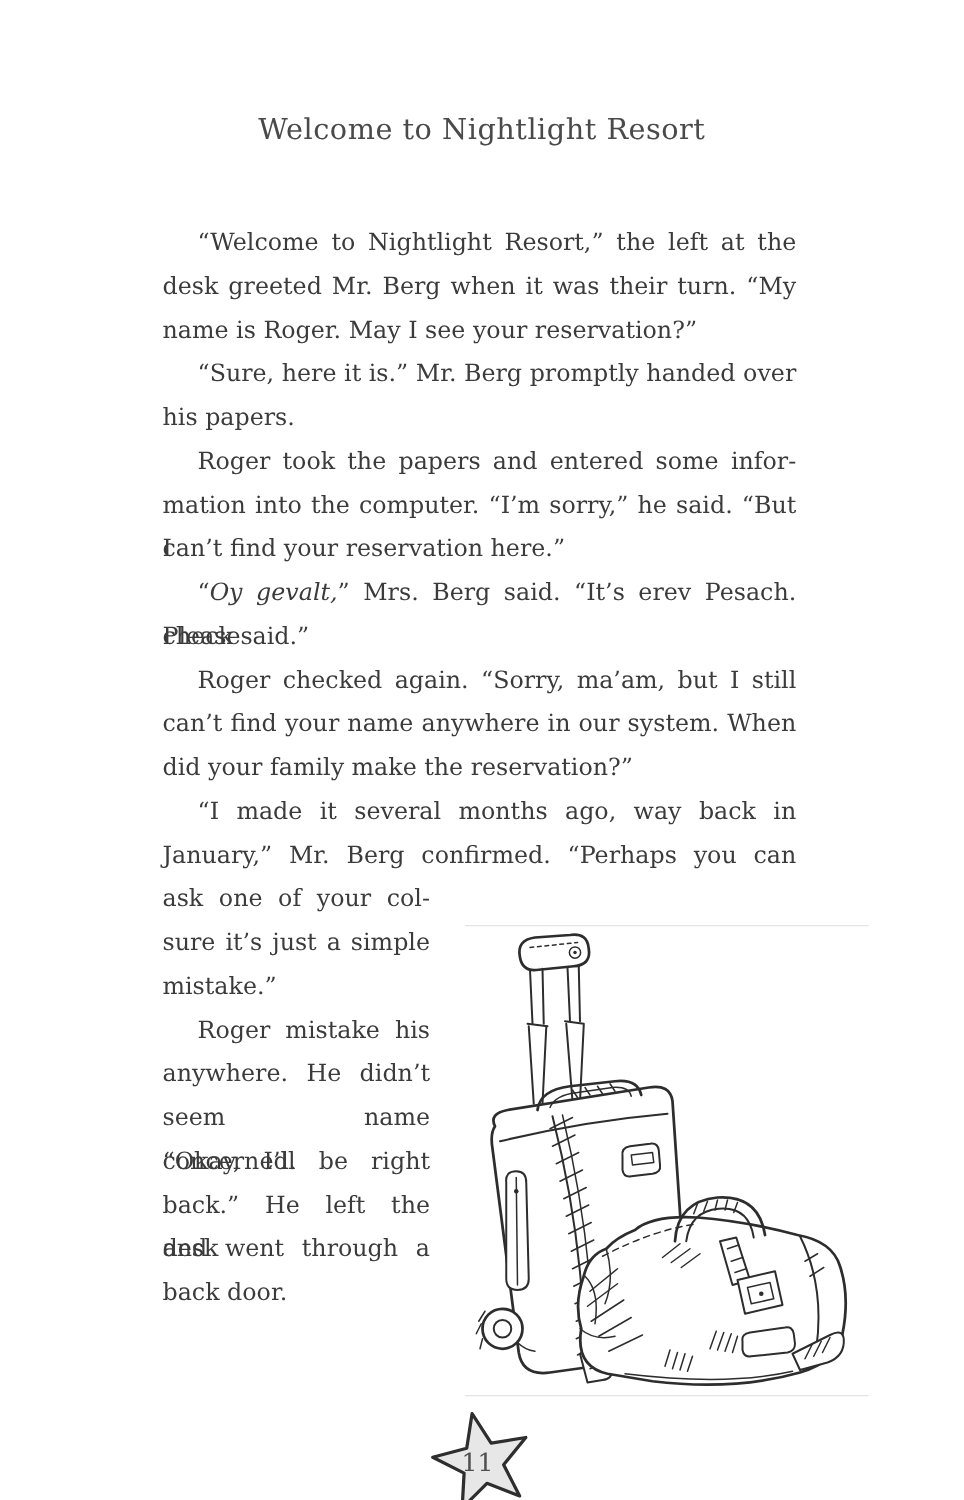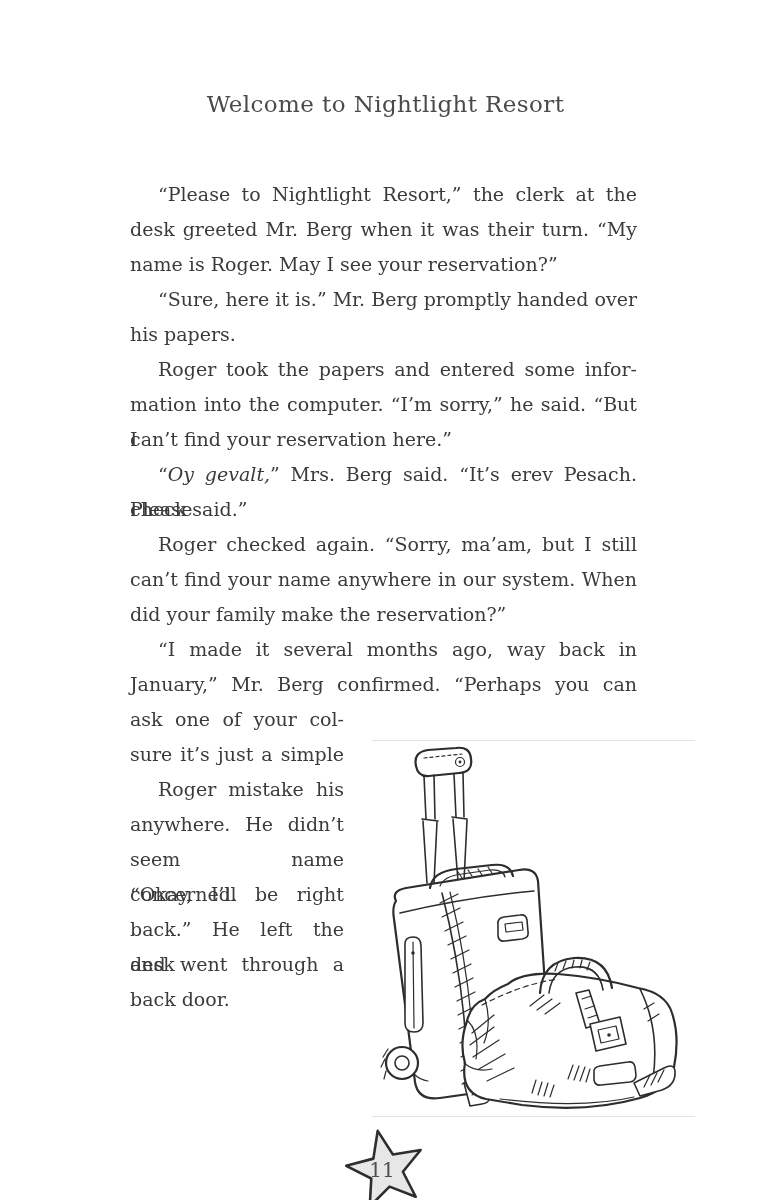--- a/index.html
+++ b/index.html
@@ -60,37 +60,38 @@
   .paper { fill:#ffffff; }
 </style>
 </head>
 <body>
 
 <div id="page" style="color: rgb(59, 59, 59);">
 
   <div class="chapter-title" style="color: rgb(74, 74, 74);">Welcome to Nightlight Resort</div>
 
   <div id="story-text">
-      <div class="line j indent">“Please to Nightlight Resort,” the clerk at the</div>
+      <div class="line j indent">“Welcome to Nightlight Resort,” the left at the</div>
       <div class="line j">desk greeted Mr. Berg when it was their turn. “My</div>
       <div class="line">name is Roger. May I see your reservation?”</div>
       <div class="line j indent">“Sure, here it is.” Mr. Berg promptly handed over</div>
       <div class="line">his papers.</div>
       <div class="line j indent">Roger took the papers and entered some infor-</div>
       <div class="line j">mation into the computer. “I’m sorry,” he said. “But I</div>
       <div class="line">can’t find your reservation here.”</div>
       <div class="line j indent">“<i>Oy gevalt,</i>” Mrs. Berg said. “It’s erev Pesach. Please</div>
       <div class="line">check said.”</div>
       <div class="line j indent">Roger checked again. “Sorry, ma’am, but I still</div>
       <div class="line j">can’t find your name anywhere in our system. When</div>
       <div class="line">did your family make the reservation?”</div>
       <div class="line j indent">“I made it several months ago, way back in</div>
       <div class="line j">January,” Mr. Berg confirmed. “Perhaps you can</div>
       <div class="line j narrow">ask one of your col-</div>
       <div class="line j narrow">sure it’s just a simple</div>
+      <div class="line narrow">mistake.”</div>
       <div class="line j narrow indent">Roger mistake his</div>
       <div class="line j narrow">anywhere. He didn’t</div>
       <div class="line j narrow">seem name concerned.</div>
       <div class="line j narrow">“Okay, I’ll be right</div>
       <div class="line j narrow">back.” He left the desk</div>
       <div class="line j narrow">and went through a</div>
       <div class="line narrow">back door.</div>
     </div>
 
   <div class="figure">

